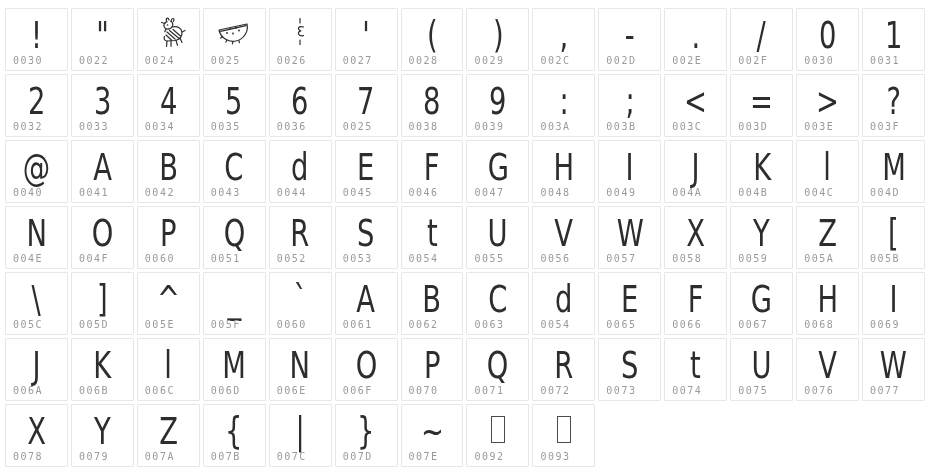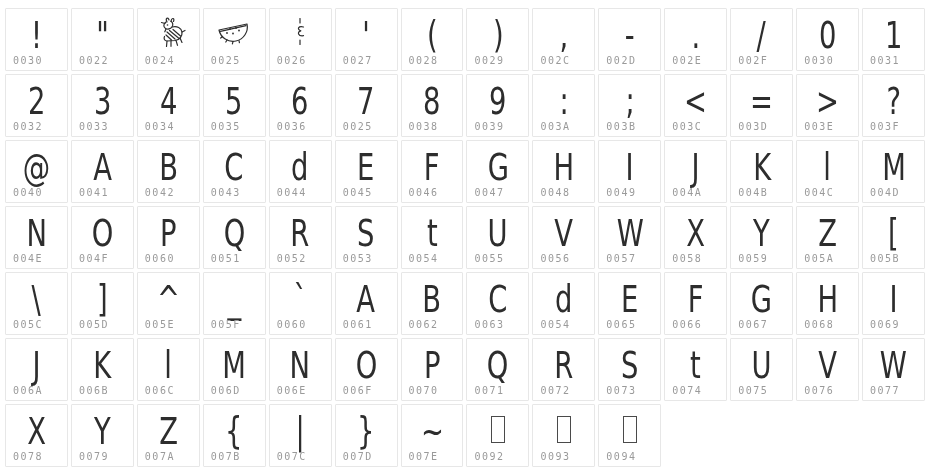--- a/index.html
+++ b/index.html
@@ -467,19 +467,13 @@
   <span class="notdef-box"></span>
 </div>
       <div class="code">0092</div>
     </div>
     <div class="cell">
       <div class="glyph icon">
   <span class="notdef-box"></span>
 </div>
       <div class="code">0093</div>
     </div>
-    <div class="cell">
-      <div class="glyph icon">
-  <span class="notdef-box"></span>
-</div>
-      <div class="code">0094</div>
-    </div>
   </div>
 
 </body></html>

